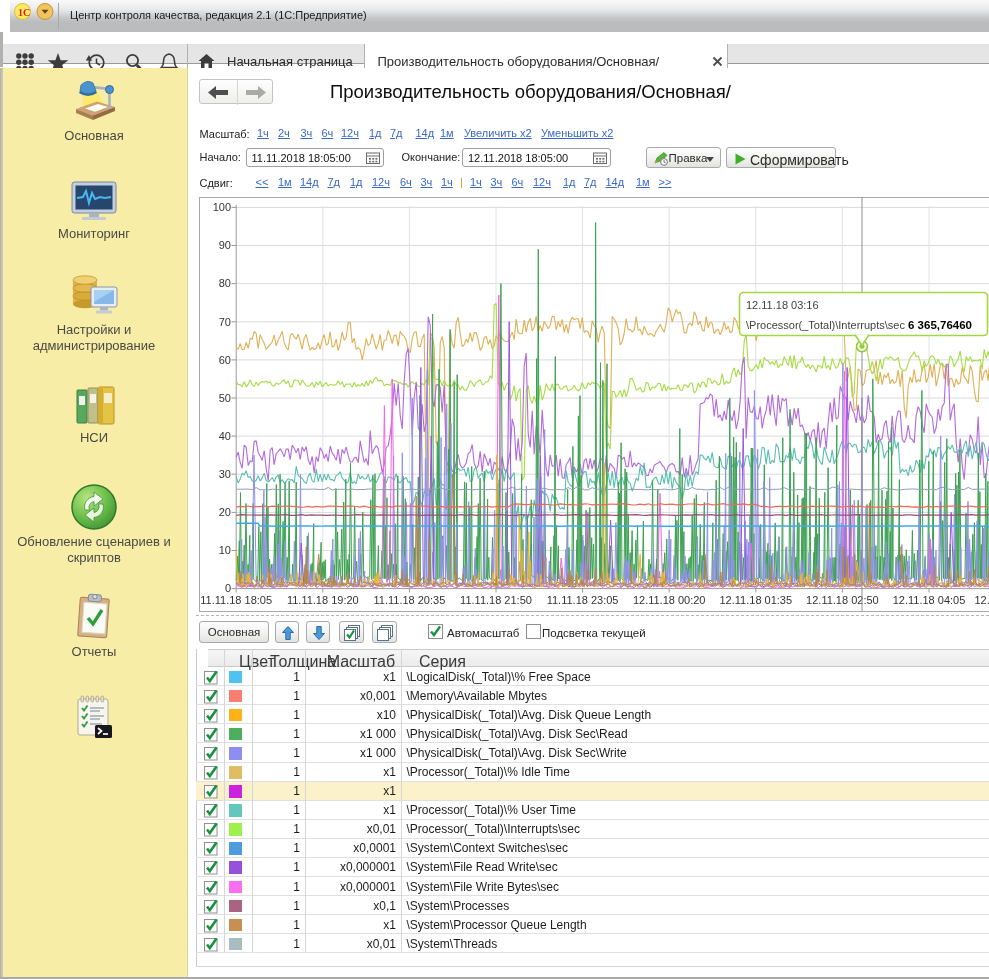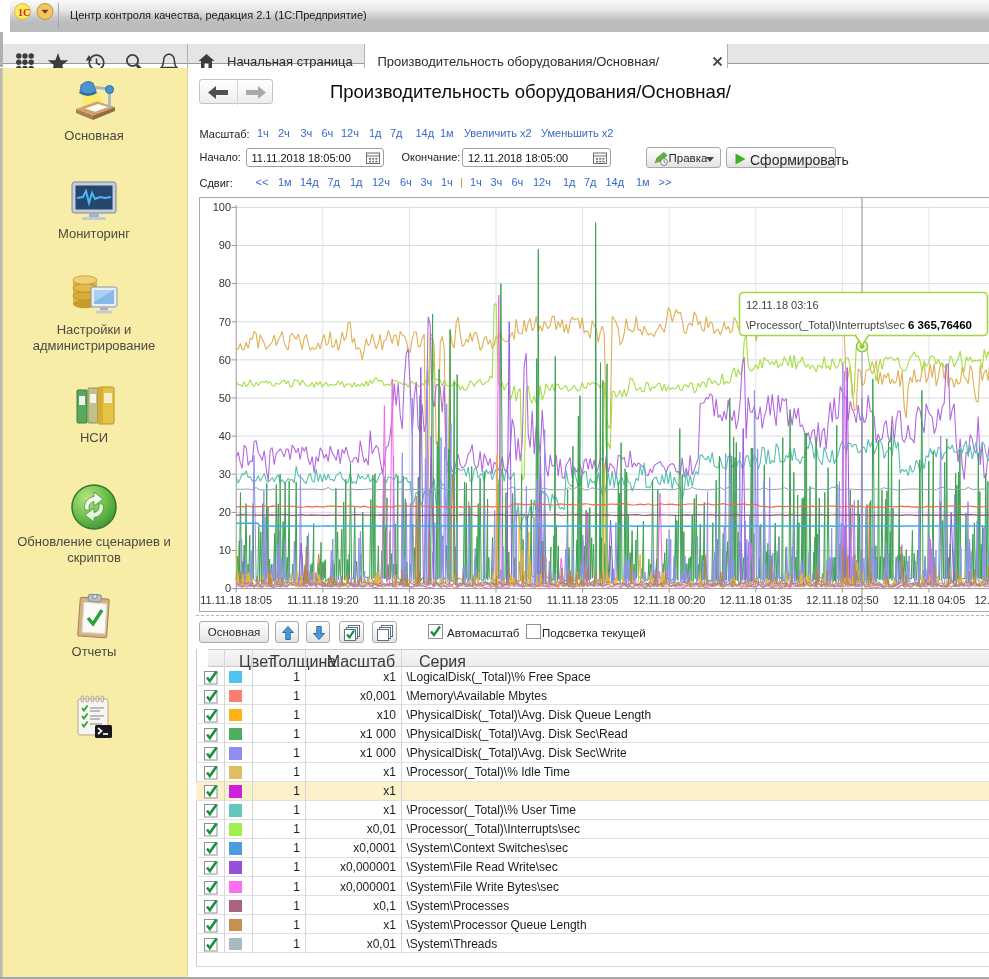--- a/index.html
+++ b/index.html
@@ -1,16 +1,16 @@
 <!DOCTYPE html>
 <html><head><meta charset="utf-8"><style>
 *{margin:0;padding:0;box-sizing:border-box}
 html,body{width:989px;height:979px;overflow:hidden;font-family:"Liberation Sans",sans-serif;background:#fff;position:relative}
 .abs{position:absolute}
-a{color:#3969c7;position:absolute;font-size:11px}
+a{color:#3969c7;text-decoration:underline;position:absolute;font-size:11px}
 .titlebar{position:absolute;left:10px;top:0;width:989px;height:32px;
  background:linear-gradient(#fafafa 0%,#e8e9ea 30%,#c6c8ca 55%,#babcbe 70%,#b9bbbd 100%);}
 .topbar{position:absolute;left:3px;top:44px;width:986px;height:20px;background:#e5e5e5;border-bottom:1px solid #9b9997}
 .sidebar{position:absolute;left:0;top:68px;width:188px;height:909px;background:#f8eda6;border-right:1px solid #dcd4a4}
 .sidebar .edge{position:absolute;left:0;top:0;width:3px;height:911px;background:linear-gradient(90deg,#b1afac,#d5cfaa)}
 .scap{position:absolute;left:0;width:188px;text-align:center;font-size:13px;color:#4a4a45;line-height:15.5px}
 .content{position:absolute;left:188px;top:68px;width:801px;height:911px;background:#fff}
 .lbl{position:absolute;font-size:11px;color:#222}
 .btn{position:absolute;border:1px solid #aaa;border-radius:3px;background:linear-gradient(#fefefe,#f0f0ef 60%,#e2e2e0);font-size:12px;color:#2a2a2a;text-align:center}
 .inp{position:absolute;border:1px solid #9f9f9f;border-radius:3px;background:#fff;font-size:11px;color:#111}

